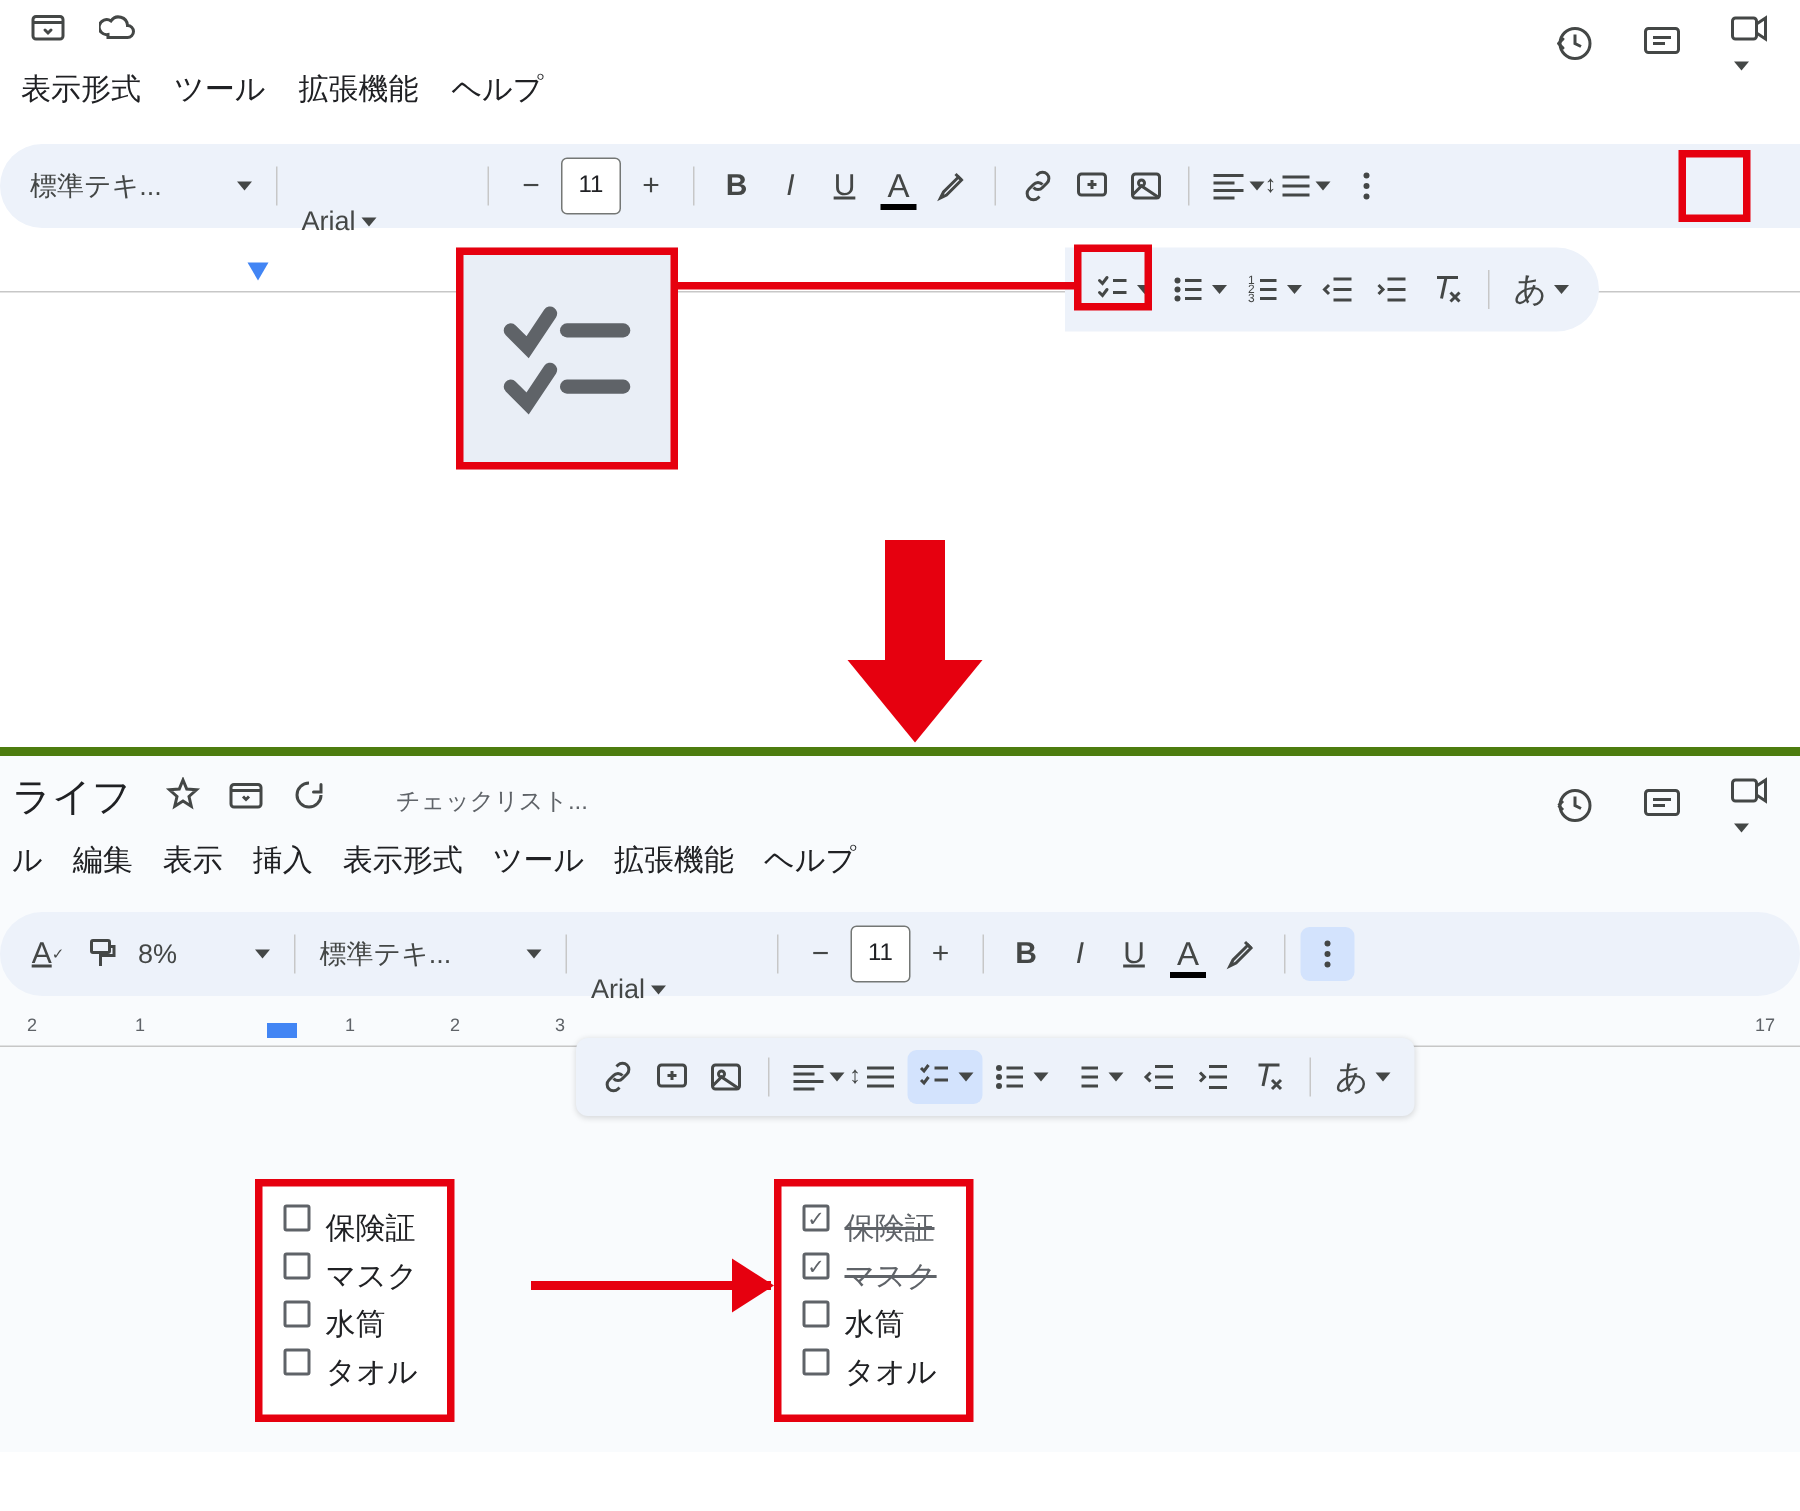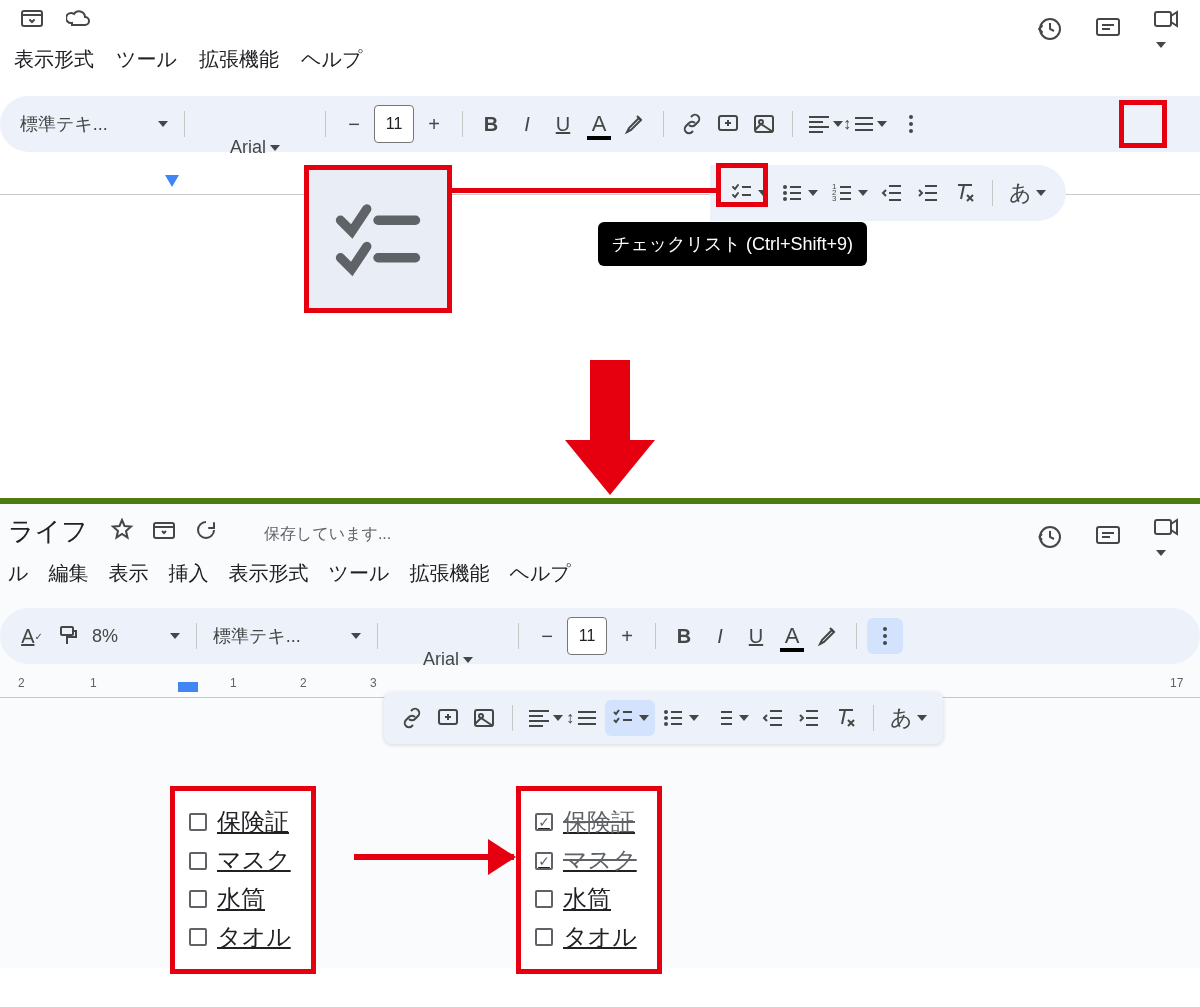--- a/index.html
+++ b/index.html
@@ -72,21 +72,21 @@
   .tb-btn.sel { background:#d3e3fd; }
   .tb-drop::after{
     content:"";
     display:inline-block;
     margin-left:4px;
     border-left:5px solid transparent;
     border-right:5px solid transparent;
     border-top:6px solid #444746;
   }
   .style-select { width: 160px; justify-content:space-between; font-size:18px;}
-  .font-select  { width: 120px; justify-content:center; font-size:18px;margin-top:47px;}
+  .font-select  { width: 120px; justify-content:flex-start; font-size:18px;margin-top:47px;}
   .fontsize-wrap { display:flex; align-items:center; gap:2px;}
   .fontsize-box {
     width:40px; height:38px; border:1px solid #747775; border-radius:4px;
     display:flex;align-items:center;justify-content:center;
     font-size:16px; background:#fff;
   }
 
   .p1-ruler {
     position:absolute; left:0; top:175px; width:1200px; height:20px;
     border-bottom:1px solid #c7c7c7;
@@ -241,21 +241,21 @@
 
   
   .checklist-box {
     position:absolute;
     border:5px solid #e6000f;
     padding:12px 20px 12px 14px;
     background:#fff;
   }
   .cbox-left  { left:170px; top:282px; }
   .cbox-right { left:516px; top:282px; }
-  .check-item { display:flex; align-items:center; gap:10px; font-size:24px; line-height:1.6;text-decoration:underline;}
+  .check-item { display:flex; gap:10px; font-size:20px; line-height:1.6;}
   .check-item .box {
     width:18px;height:18px;border:2px solid #5f6368;border-radius:2px;
     display:flex;align-items:center;justify-content:center;
     position:relative;
   }
   .check-item.checked .box::after{
     content:"✓"; font-size:14px; color:#5f6368; line-height:1;
   }
   .check-item.checked .lbl { text-decoration: line-through; color:#5f6368;}
   .connector2 {
@@ -458,21 +458,20 @@
         </svg>
     </div>
     <div class="sep"></div>
     <div class="tb-btn tb-drop">
       <span style="font-size:22px;">あ</span>
     </div>
   </div>
 
   <div class="checklist-btn-highlight"></div>
 
-  <div class="tooltip">チェックリスト (Ctrl+Shift+9)</div>
 
   <div class="enlarged-checklist">
     <svg viewBox="0 0 48 48" fill="none" stroke="#5f6368" stroke-width="5" stroke-linecap="round">
       <path d="M4 14l6 6 8-12"></path>
         <path d="M24 14h20"></path>
       <path d="M4 34l6 6 8-12"></path>
         <path d="M24 34h20"></path>
     </svg>
   </div>
   <div class="connector1"></div>
@@ -500,21 +499,21 @@
             <path d="M10 13l2 2 2-2"></path>
           </svg>
       </span>
       <span class="icon">
         <svg class="svg-ico">
             <path d="M12 4a8 8 0 1 0 8 8"></path>
             <path d="M20 5v5h-5" stroke-linecap="round"></path>
           </svg>
       </span>
     </div>
-    <div class="p2-saving">保存しています...</div>
+    <div class="p2-saving">チェックリスト...</div>
     <div class="tb-right">
       <span class="icon">
         <svg class="svg-ico-lg">
             <circle cx="14" cy="14" r="10"></circle>
             <path d="M14 8v6l4 2"></path>
             <path d="M3 14l3-3M3 14l3 3"></path>
           </svg>
       </span>
       <span class="icon">
         <svg class="svg-ico-lg">

